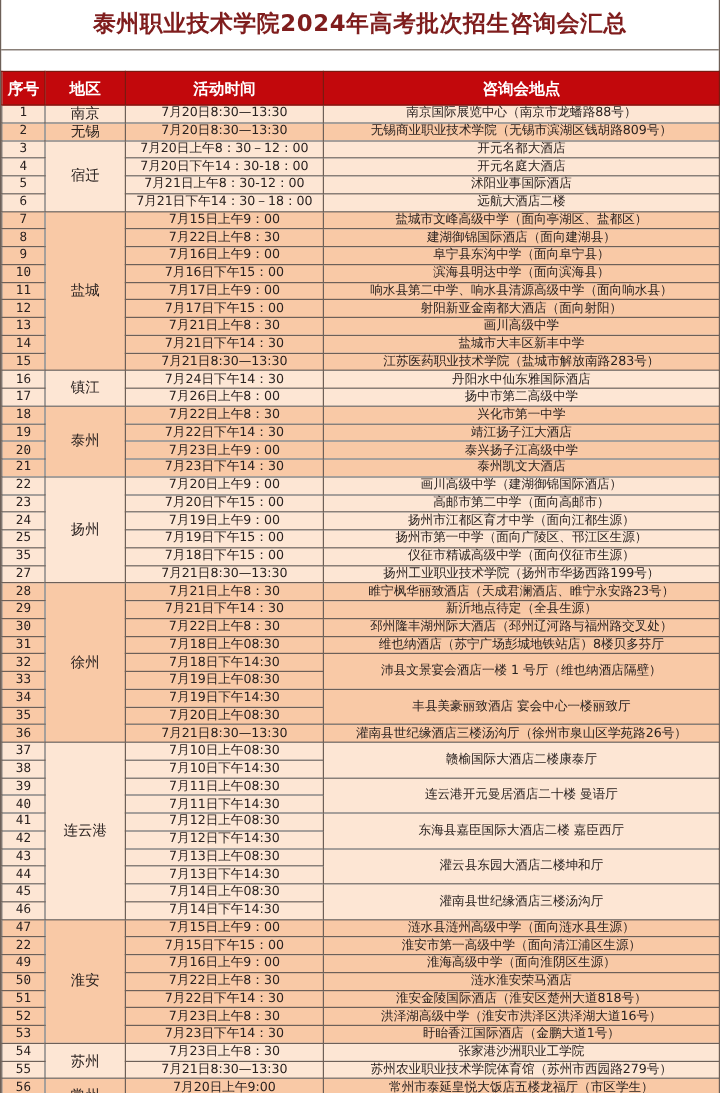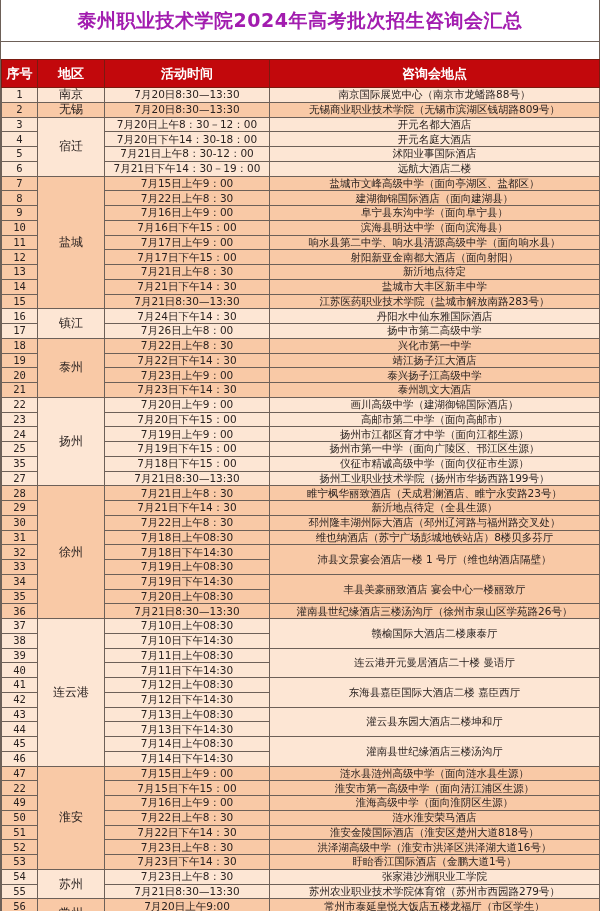--- a/index.html
+++ b/index.html
@@ -1,19 +1,19 @@
 <!DOCTYPE html>
 <html><head>
 <meta charset="utf-8">
 <style>
   html, body { margin: 0; padding: 0; }
   body { width: 600px; height: 911px; background: #ffffff; overflow: hidden;
          font-family: "DejaVu Sans", "Liberation Sans", sans-serif; }
   .sheet { position: relative; width: 598px; height: 911px; border-left: 1px solid #6d6058; border-right: 1px solid #6d6058; }
-  .title { height: 41px; line-height: 41px; text-align: center; color: #a21caf;
+  .title { height: 41px; line-height: 41px; text-align: center; color: #7f1d1d;
            font-size: 19px; font-weight: bold; letter-spacing: 0.5px;
            border-bottom: 1px solid #6d6058; }
   table { border-collapse: collapse; width: 598px; table-layout: fixed; margin-top: 17px; }
   col.c1 { width: 36px; } col.c2 { width: 67px; } col.c3 { width: 165px; } col.c4 { width: 330px; }
   th { background: #c2080c; color: #ffffff; font-size: 13px; font-weight: bold; height: 27px;
        border: 1px solid #7a1a10; padding: 0; }
   td { border: 1px solid #6d6058; font-size: 10.5px; color: #2a2220; text-align: center;
        height: 13.75px; padding: 0; line-height: 13px; white-space: nowrap; overflow: hidden; }
   .pale td { background: #fde6d4; }
   .tan td { background: #f9c9a6; }
@@ -64,21 +64,21 @@
           <td>7月20日下午14：30-18：00</td>
           <td rowspan="1">开元名庭大酒店</td>
         </tr>
         <tr class="pale">
           <td class="num">5</td>
           <td>7月21日上午8：30-12：00</td>
           <td rowspan="1">沭阳业事国际酒店</td>
         </tr>
         <tr class="pale">
           <td class="num">6</td>
-          <td>7月21日下午14：30－19：00</td>
+          <td>7月21日下午14：30－18：00</td>
           <td rowspan="1">远航大酒店二楼</td>
         </tr>
         <tr class="tan">
           <td class="num">7</td>
           <td class="region" rowspan="9">盐城</td>
           <td>7月15日上午9：00</td>
           <td rowspan="1">盐城市文峰高级中学（面向亭湖区、盐都区）</td>
         </tr>
         <tr class="tan">
           <td class="num">8</td>
@@ -101,21 +101,21 @@
           <td rowspan="1">响水县第二中学、响水县清源高级中学（面向响水县）</td>
         </tr>
         <tr class="tan">
           <td class="num">12</td>
           <td>7月17日下午15：00</td>
           <td rowspan="1">射阳新亚金南都大酒店（面向射阳）</td>
         </tr>
         <tr class="tan">
           <td class="num">13</td>
           <td>7月21日上午8：30</td>
-          <td rowspan="1">新沂地点待定</td>
+          <td rowspan="1">画川高级中学</td>
         </tr>
         <tr class="tan">
           <td class="num">14</td>
           <td>7月21日下午14：30</td>
           <td rowspan="1">盐城市大丰区新丰中学</td>
         </tr>
         <tr class="tan">
           <td class="num">15</td>
           <td>7月21日8:30—13:30</td>
           <td rowspan="1">江苏医药职业技术学院（盐城市解放南路283号）</td>

